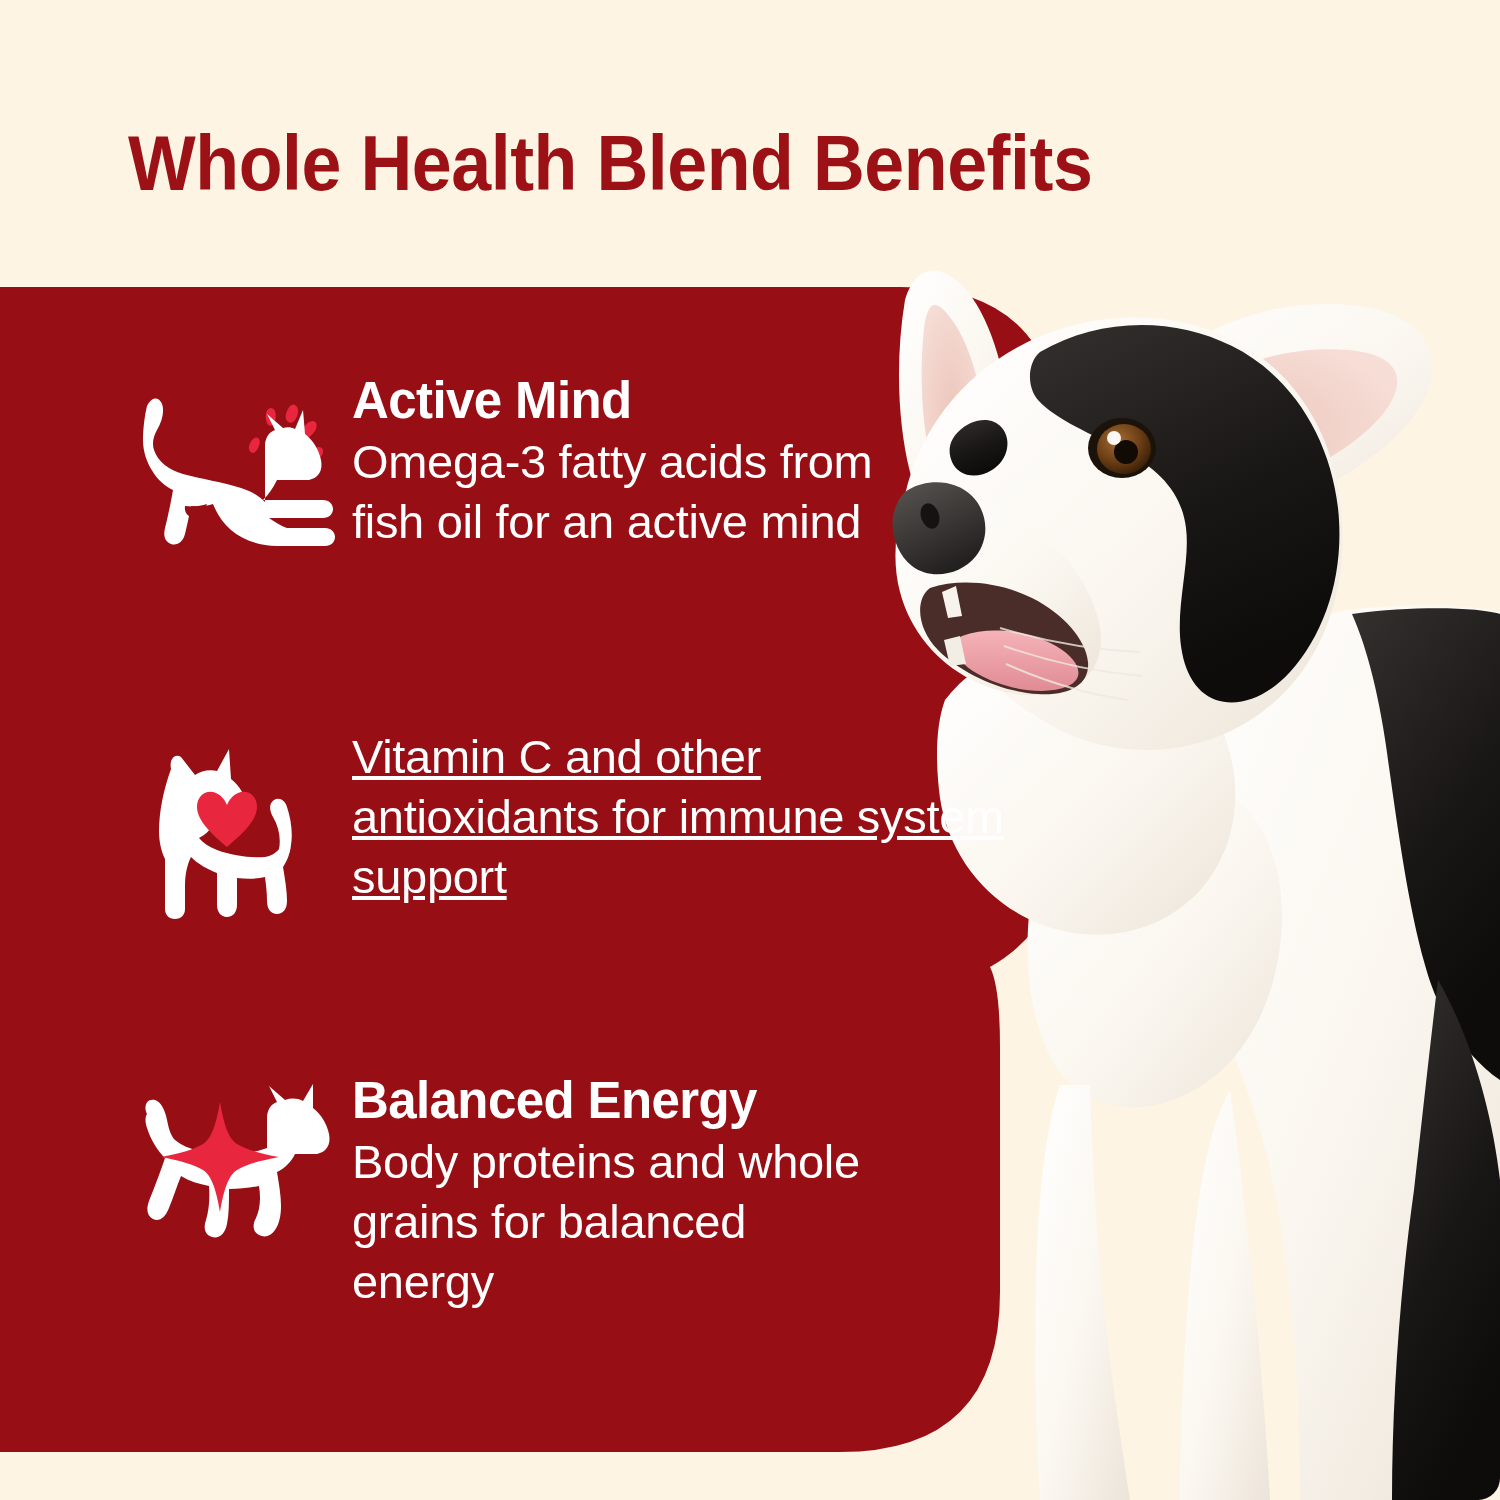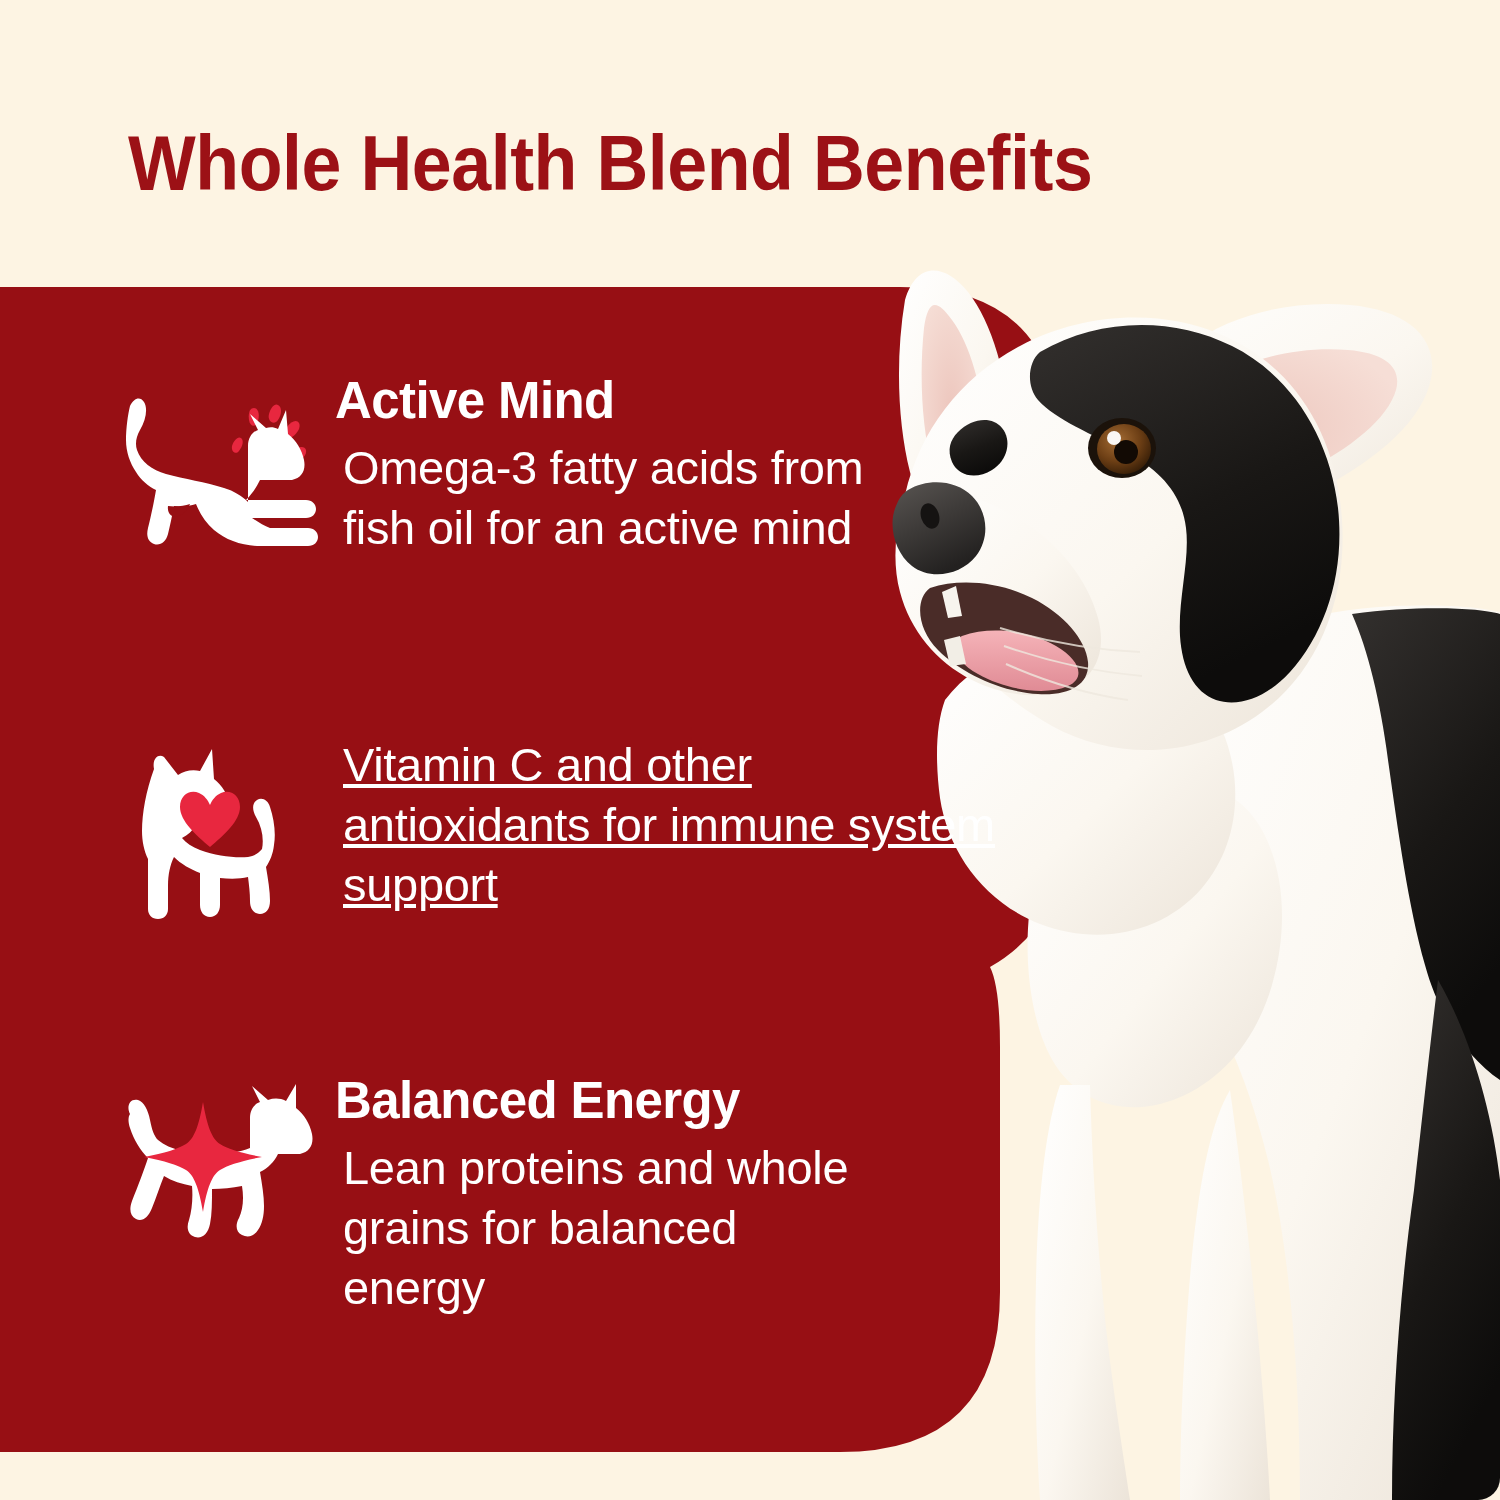--- a/index.html
+++ b/index.html
@@ -55,21 +55,21 @@
     top: 287px;
     width: 1060px;
     height: 1165px;
     z-index: 2;
   }
   .panel svg { display: block; width: 100%; height: 100%; }
 
   
   .benefits {
     position: absolute;
-    left: 0;
+    left: 17px;
     top: 287px;
     width: 1060px;
     height: 907px;
     z-index: 4;
   }
   .benefit {
     position: absolute;
     display: flex;
     align-items: flex-start;
   }
@@ -98,21 +98,21 @@
     font-weight: bold;
     letter-spacing: -0.6px;
     margin: 0 0 2px 0;
   }
   .benefit-desc {
     color: #ffffff;
     font-size: 47px;
     line-height: 60px;
     font-weight: 400;
     letter-spacing: -0.3px;
-    margin: 8px;
+    margin: 0;
     max-width: 640px;
   }
   .benefit-2 .benefit-desc { max-width: 660px; text-decoration: underline; }
   .benefit-3 .benefit-desc { max-width: 520px; }
 </style>
 </head>
 <body>
 
 <div id="infographic">
 
@@ -472,18 +472,18 @@
                    C133,77 120,81 112,86
                    C104,91 99,104 95,128
                    C91,104 86,91 78,86
                    C70,81 57,77 36,73
                    C57,69 70,65 78,60
                    C86,55 91,42 95,18 Z" fill="#e8273f"></path>
         </svg>
       </div>
       <div class="benefit-text">
         <div class="benefit-title">Balanced Energy</div>
-        <div class="benefit-desc">Lean proteins and whole grains for balanced energy</div>
+        <div class="benefit-desc">Body proteins and whole grains for balanced energy</div>
       </div>
     </div>
 
   </div>
 </div>
 
 </body></html>

